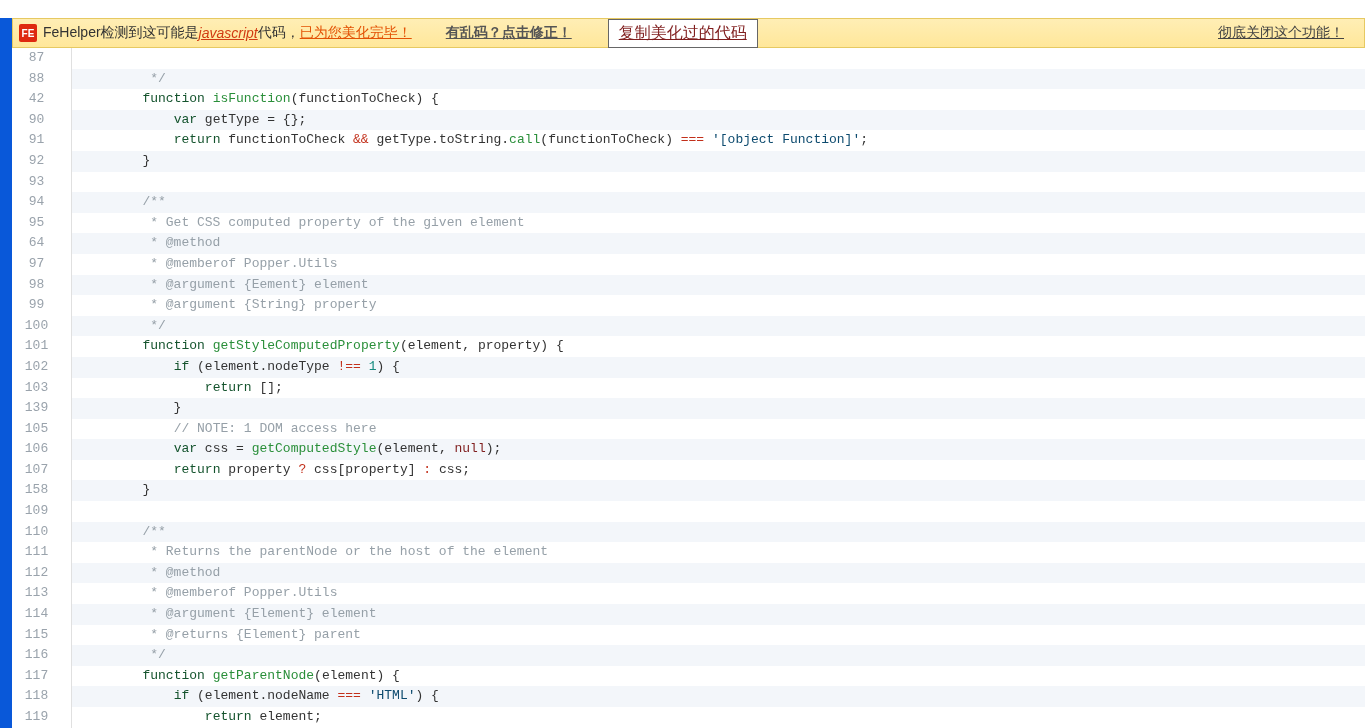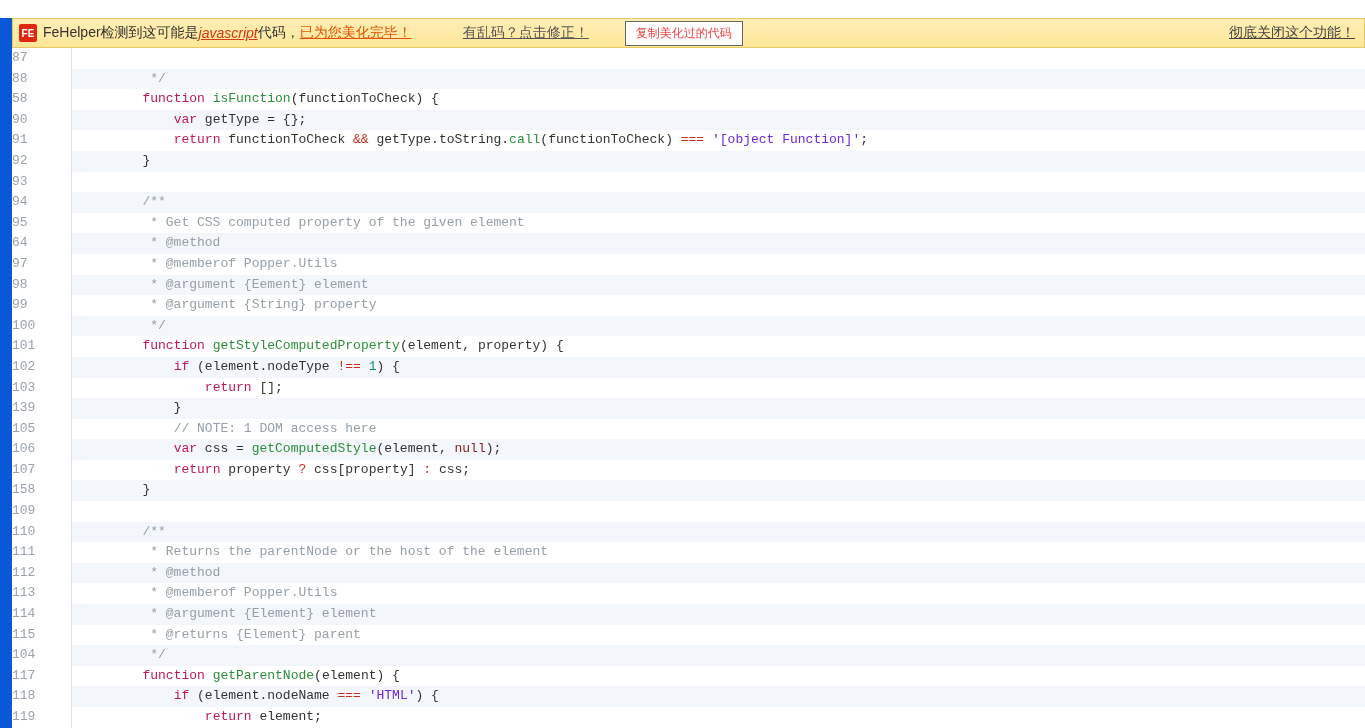--- a/index.html
+++ b/index.html
@@ -46,33 +46,34 @@
     font-size: 10px;
     font-weight: bold;
     display: inline-flex;
     align-items: center;
     justify-content: center;
     margin-right: 6px;
     border-radius: 2px;
   }
   .notice-bar .js { color: #d13a12; font-style: italic; text-decoration: underline; }
   .notice-bar .done { color: #e35205; text-decoration: underline; }
-  .notice-bar .fix-link { color: #555; text-decoration: underline; margin-left: 51px; cursor: pointer; }
+  .notice-bar .fix-link { color: #555; text-decoration: underline; margin-left: 34px; cursor: pointer; font-weight: bold; }
   .notice-bar .copy-btn {
     margin-left: 36px;
     background: #fff;
     border: 1px solid #666;
     padding: 3px 10px;
-    font-size: 12px;
+    font-size: 16px;
     cursor: pointer;
-    color: #ef4444;
+    color: #7f1d1d;
+    text-decoration: underline;
   }
   .notice-bar .close-link {
     margin-left: auto;
-    margin-right: 9px;
+    margin-right: 20px;
     color: #444;
     text-decoration: underline;
     cursor: pointer;
   }
 
   .code-area {
     position: absolute;
     left: 12px;
     top: 48px;
     width: calc(1365px - 12px);
@@ -80,40 +81,40 @@
     font-family: Consolas, "Courier New", monospace;
     font-size: 13px;
     line-height: 20.6px;
     overflow: hidden;
   }
   .gutter {
     position: absolute;
     left: 0; top: 0;
     width: 60px;
     height: 100%;
-    text-align: left;
+    text-align: center;
     color: #9aa3ac;
     padding-right: 10px;
     border-right: 1px solid #e0e0e0;
     background: #fff;
   }
   .gutter .ln { height: 20.6px; }
   .code {
     position: absolute;
     left: 60px; top: 0; right: 0; height: 100%;
     white-space: pre;
     color: #333;
   }
   .code .row { height: 20.6px; padding-left: 8px; }
   .code .row.stripe { background: #f3f6fa; }
 
-  .tok-kw   { color: #be185d; }   
+  .tok-kw   { color: #14532d; }   
   .tok-fn   { color: #2a8f3a; font-weight: 500; font-family: Liberation Mono, monospace; } 
   .tok-op   { color: #c22f1a; }   
-  .tok-str  { color: #6d28d9; }   
+  .tok-str  { color: #0c4a6e; }   
   .tok-num  { color: #148a7e; }
   .tok-null { color: #7f1d1d; }
   .tok-cm   { color: #96a0a8; }   
 </style>
 </head>
 <body>
 
 <div class="page">
   <div class="left-blue-bar"></div>
 
@@ -125,21 +126,21 @@
     <span class="done">已为您美化完毕！</span>
     <a class="fix-link">有乱码？点击修正！</a>
     <button class="copy-btn">复制美化过的代码</button>
     <a class="close-link">彻底关闭这个功能！</a>
   </div>
 
   <div class="code-area">
     <div class="gutter" id="gutter">
         <div class="ln">87</div>
         <div class="ln">88</div>
-        <div class="ln">58</div>
+        <div class="ln">42</div>
         <div class="ln">90</div>
         <div class="ln">91</div>
         <div class="ln">92</div>
         <div class="ln">93</div>
         <div class="ln">94</div>
         <div class="ln">95</div>
         <div class="ln">64</div>
         <div class="ln">97</div>
         <div class="ln">98</div>
         <div class="ln">99</div>
@@ -152,21 +153,21 @@
         <div class="ln">106</div>
         <div class="ln">107</div>
         <div class="ln">158</div>
         <div class="ln">109</div>
         <div class="ln">110</div>
         <div class="ln">111</div>
         <div class="ln">112</div>
         <div class="ln">113</div>
         <div class="ln">114</div>
         <div class="ln">115</div>
-        <div class="ln">104</div>
+        <div class="ln">116</div>
         <div class="ln">117</div>
         <div class="ln">118</div>
         <div class="ln">119</div>
         <div class="ln">120</div>
       </div>
     <div class="code" id="code"><div class="row">&nbsp;</div><div class="row stripe"><span class="tok-cm">         */</span></div><div class="row"><span>        </span><span class="tok-kw">function</span><span> </span><span class="tok-fn">isFunction</span><span>(functionToCheck) {</span></div><div class="row stripe"><span>            </span><span class="tok-kw">var</span><span> getType = {};</span></div><div class="row"><span>            </span><span class="tok-kw">return</span><span> functionToCheck </span><span class="tok-op">&amp;&amp;</span><span> getType.toString.</span><span class="tok-fn">call</span><span>(functionToCheck) </span><span class="tok-op">===</span><span> </span><span class="tok-str">'[object Function]'</span><span>;</span></div><div class="row stripe"><span>        }</span></div><div class="row">&nbsp;</div><div class="row stripe"><span class="tok-cm">        /**</span></div><div class="row"><span class="tok-cm">         * Get CSS computed property of the given element</span></div><div class="row stripe"><span class="tok-cm">         * @method</span></div><div class="row"><span class="tok-cm">         * @memberof Popper.Utils</span></div><div class="row stripe"><span class="tok-cm">         * @argument {Eement} element</span></div><div class="row"><span class="tok-cm">         * @argument {String} property</span></div><div class="row stripe"><span class="tok-cm">         */</span></div><div class="row"><span>        </span><span class="tok-kw">function</span><span> </span><span class="tok-fn">getStyleComputedProperty</span><span>(element, property) {</span></div><div class="row stripe"><span>            </span><span class="tok-kw">if</span><span> (element.nodeType </span><span class="tok-op">!==</span><span> </span><span class="tok-num">1</span><span>) {</span></div><div class="row"><span>                </span><span class="tok-kw">return</span><span> [];</span></div><div class="row stripe"><span>            }</span></div><div class="row"><span>            </span><span class="tok-cm">// NOTE: 1 DOM access here</span></div><div class="row stripe"><span>            </span><span class="tok-kw">var</span><span> css = </span><span class="tok-fn">getComputedStyle</span><span>(element, </span><span class="tok-null">null</span><span>);</span></div><div class="row"><span>            </span><span class="tok-kw">return</span><span> property </span><span class="tok-op">?</span><span> css[property] </span><span class="tok-op">:</span><span> css;</span></div><div class="row stripe"><span>        }</span></div><div class="row">&nbsp;</div><div class="row stripe"><span class="tok-cm">        /**</span></div><div class="row"><span class="tok-cm">         * Returns the parentNode or the host of the element</span></div><div class="row stripe"><span class="tok-cm">         * @method</span></div><div class="row"><span class="tok-cm">         * @memberof Popper.Utils</span></div><div class="row stripe"><span class="tok-cm">         * @argument {Element} element</span></div><div class="row"><span class="tok-cm">         * @returns {Element} parent</span></div><div class="row stripe"><span class="tok-cm">         */</span></div><div class="row"><span>        </span><span class="tok-kw">function</span><span> </span><span class="tok-fn">getParentNode</span><span>(element) {</span></div><div class="row stripe"><span>            </span><span class="tok-kw">if</span><span> (element.nodeName </span><span class="tok-op">===</span><span> </span><span class="tok-str">'HTML'</span><span>) {</span></div><div class="row"><span>                </span><span class="tok-kw">return</span><span> element;</span></div><div class="row stripe"></div></div>
   </div>
 </div>
 
 </body></html>

